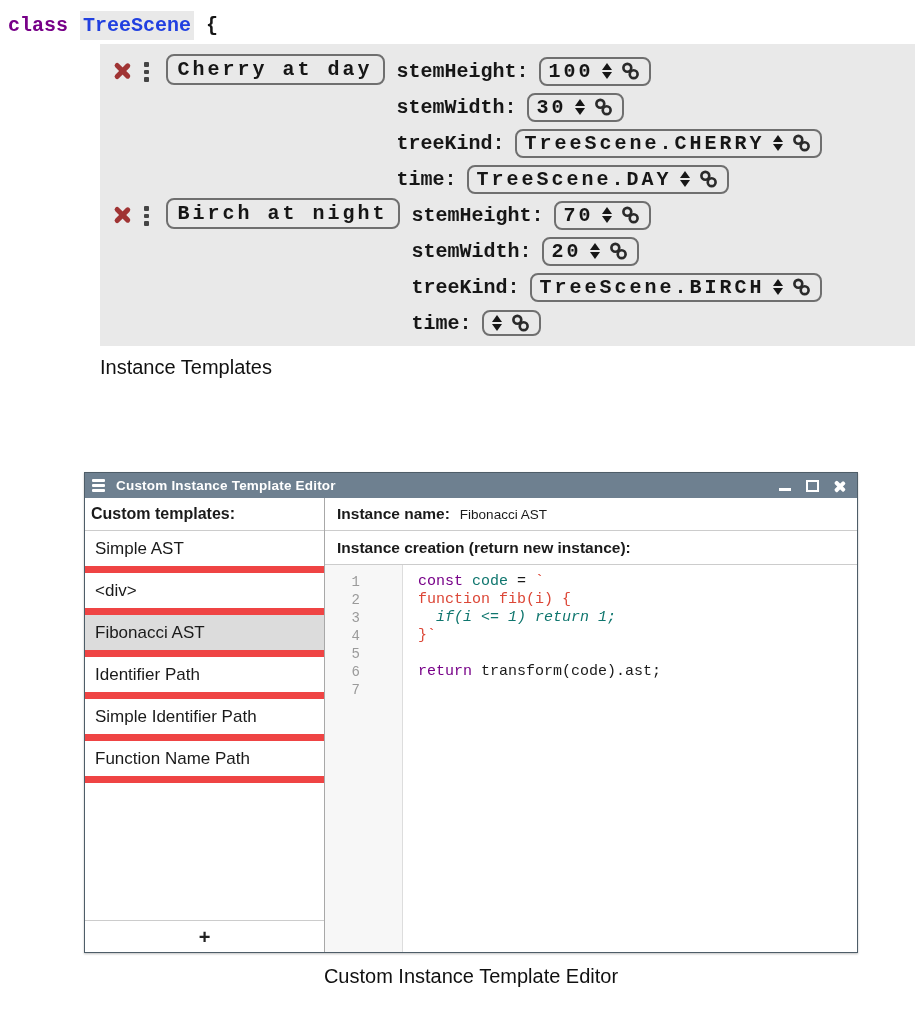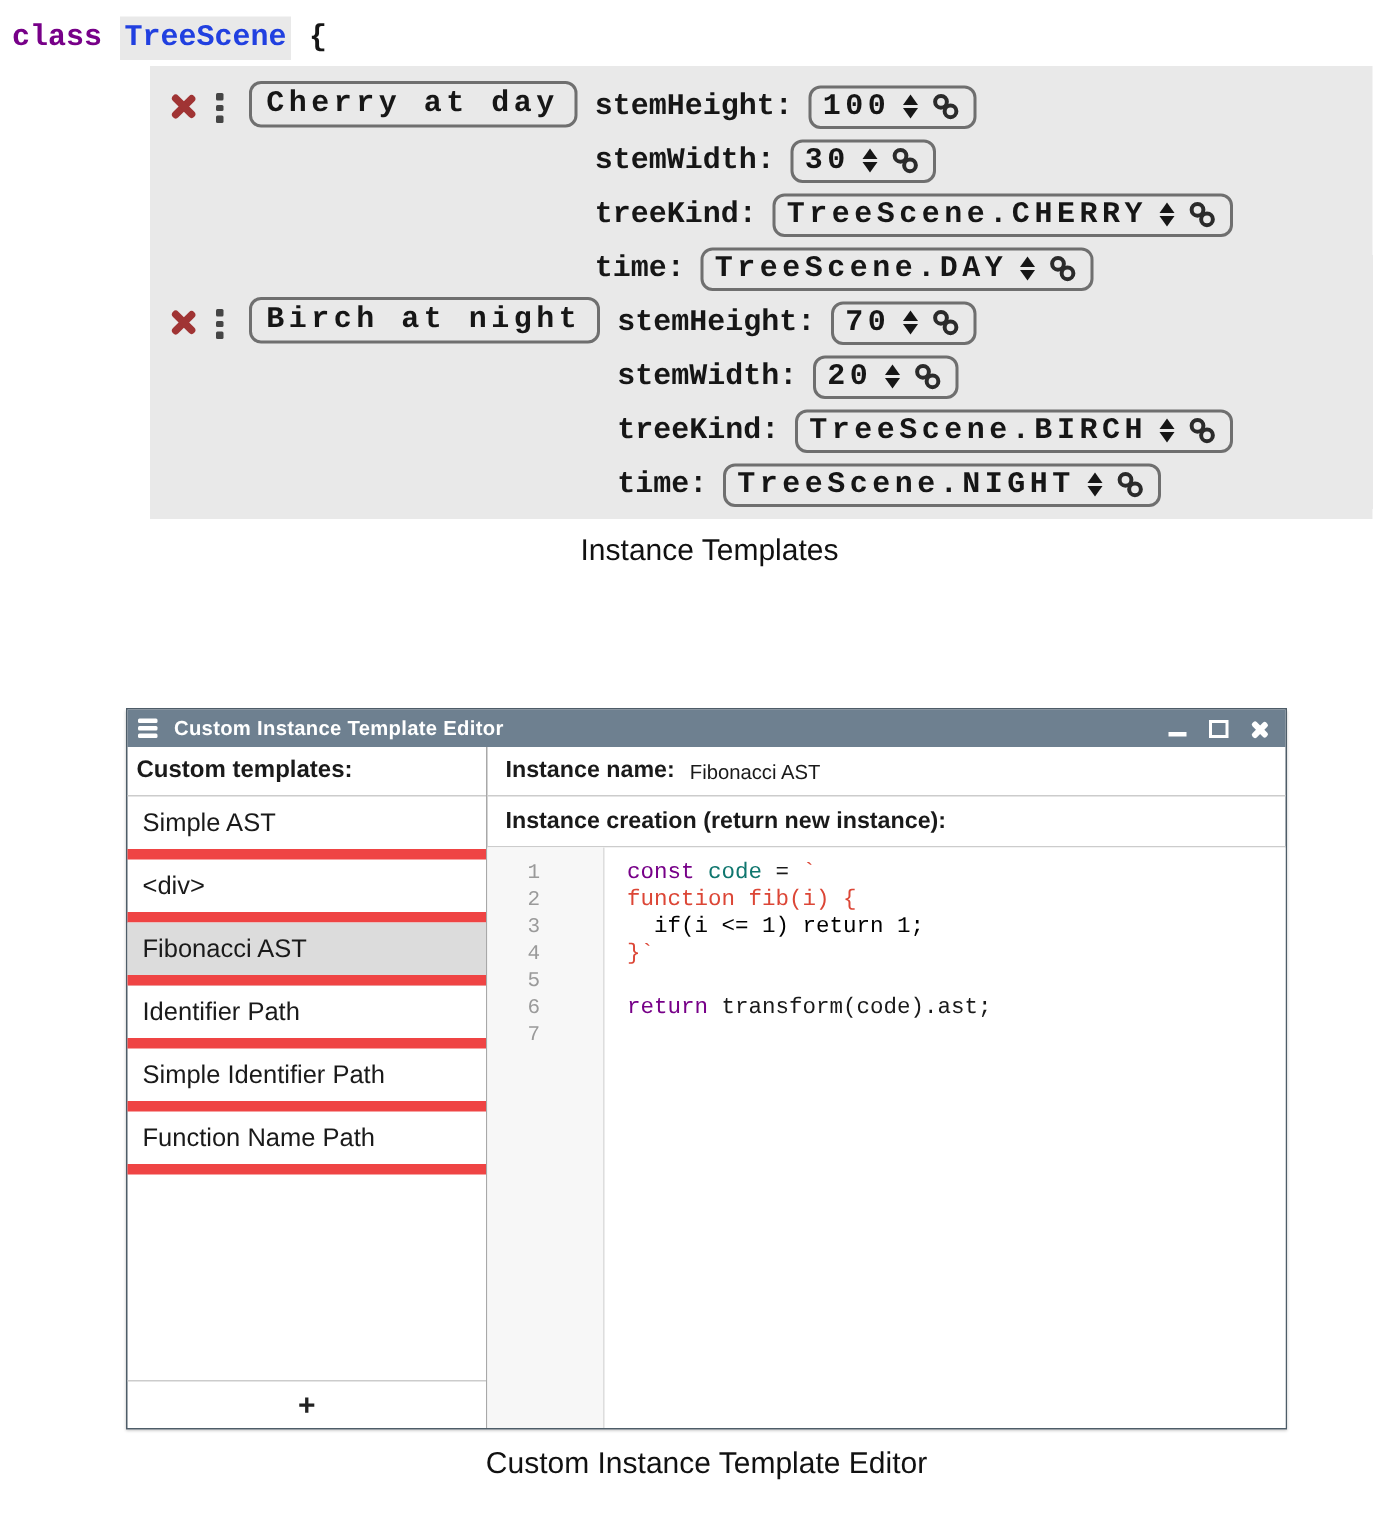--- a/index.html
+++ b/index.html
@@ -29,21 +29,21 @@
   .prop-label{margin-right:10px}
   .value-box{display:inline-flex;align-items:center;border:2.5px solid #6f6f6f;border-radius:8px;
     padding:1px 8px;gap:8px;cursor:text}
   .value-text{letter-spacing:3px}
   .stepper{display:inline-flex;flex-direction:column;align-items:center;cursor:pointer}
   .tri-up{width:0;height:0;border-left:5.5px solid transparent;border-right:5.5px solid transparent;
     border-bottom:7px solid #161616}
   .tri-down{width:0;height:0;border-left:5.5px solid transparent;border-right:5.5px solid transparent;
     border-top:7px solid #161616;margin-top:2.5px}
   .link-icon{display:block}
-  .section-caption{margin:10px 0 0 100px;width:746px;text-align:center;font-size:20px;color:#111}
+  .section-caption{margin:10px 0 0 100px;width:746px;font-size:20px;color:#111}
 
   
   .editor-window{margin:93px 0 0 84px;width:774px;height:481px;border:1px solid #4e5d68;
     box-sizing:border-box;display:flex;flex-direction:column;background:#fff;
     box-shadow:0 1px 2px rgba(0,0,0,.25)}
   .titlebar{flex:0 0 25px;height:25px;background:#6e8090;display:flex;align-items:center;color:#fff}
   .hamburger-icon{display:flex;flex-direction:column;gap:2.5px;margin:0 11px 0 7px;cursor:pointer}
   .hamburger-icon i{width:13px;height:2.5px;background:#fff;border-radius:1px}
   .titlebar-title{font-weight:bold;font-size:13.5px;letter-spacing:.2px}
   .titlebar-controls{margin-left:auto;display:flex;align-items:center;gap:13px;margin-right:11px}
@@ -224,21 +224,20 @@
                 <g fill="none" stroke="#2b2b2b" stroke-width="3.2" stroke-linecap="round">
                   <circle cx="8.2" cy="8.2" r="4.7"></circle>
                   <circle cx="15.8" cy="15.8" r="4.7"></circle>
                 </g>
               </svg>
             </span>
           </div>
           <div class="prop-row">
             <span class="prop-label">time:</span>
             <span class="value-box">
-              <span class="value-text">TreeScene.NIGHT</span>
               <span class="stepper">
                 <i class="tri-up"></i>
                 <i class="tri-down"></i>
               </span>
               <svg class="link-icon" width="21" height="20" viewBox="0 0 24 24">
                 <g fill="none" stroke="#2b2b2b" stroke-width="3.2" stroke-linecap="round">
                   <circle cx="8.2" cy="8.2" r="4.7"></circle>
                   <circle cx="15.8" cy="15.8" r="4.7"></circle>
                 </g>
               </svg>
@@ -301,21 +300,21 @@
             <div class="line-number">2</div>
             <div class="line-number">3</div>
             <div class="line-number">4</div>
             <div class="line-number">5</div>
             <div class="line-number">6</div>
             <div class="line-number">7</div>
           </div>
         <div class="code-lines" id="code-lines">
             <div class="code-line"><span style="color: rgb(119, 0, 136);">const</span><span style="color: rgb(26, 26, 26);"> </span><span style="color: #0f766e;">code</span><span style="color: rgb(26, 26, 26);"> = </span><span style="color: rgb(220, 70, 54);">`</span></div>
             <div class="code-line"><span style="color: rgb(220, 70, 54);">function fib(i) {</span></div>
-            <div class="code-line"><span style="color: #000000;">  if(i &lt;= 1) return 1;</span></div>
+            <div class="code-line"><span style="color: #0f766e; font-style: italic;">  if(i &lt;= 1) return 1;</span></div>
             <div class="code-line"><span style="color: rgb(220, 70, 54);">}`</span></div>
             <div class="code-line"></div>
             <div class="code-line"><span style="color: rgb(119, 0, 136);">return</span><span style="color: rgb(26, 26, 26);"> transform(code).ast;</span></div>
           </div>
       </div>
     </main>
   </div>
 </section>
 
 <div class="window-caption">Custom Instance Template Editor</div>

